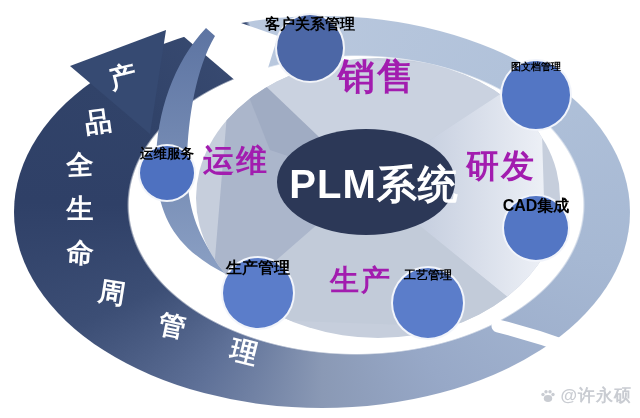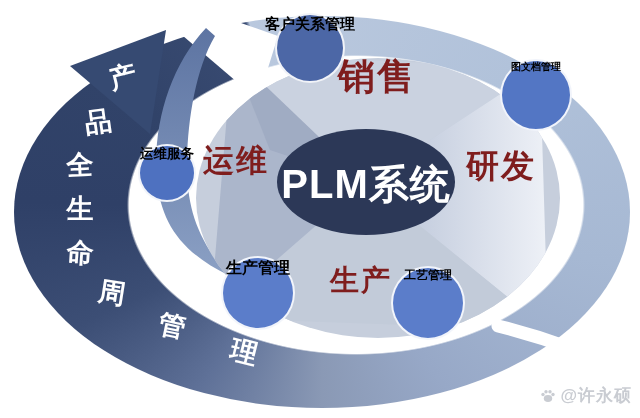--- a/index.html
+++ b/index.html
@@ -29,32 +29,32 @@
   .badge span{display:block;white-space:nowrap;}
   .b-crm {left:275px;top:13px;width:70px;height:70px;background:#4c67a6;font-size:15px;}
   .b-doc {left:500px;top:59px;width:72px;height:72px;background:#5376c4;font-size:10px;}
   .b-cad {left:502px;top:194px;width:68px;height:68px;background:#5376c4;font-size:16px;}
   .b-proc{left:391px;top:266px;width:74px;height:74px;background:#5b7dca;font-size:12px;}
   .b-mfg {left:221px;top:256px;width:74px;height:74px;background:#5b7dca;font-size:16px;}
   .b-ops {left:138px;top:144px;width:58px;height:58px;background:#4e71c0;font-size:13.5px;}
 
   
   .qlabel{position:absolute;transform:translate(-50%,-50%);
-          color:#7f1d1d;font-weight:700;white-space:nowrap;letter-spacing:2px;}
+          color:#a21caf;font-weight:700;white-space:nowrap;letter-spacing:2px;}
   .q-sales{left:377px;top:77px;font-size:37px;}
   .q-rnd  {left:501px;top:166px;font-size:33px;}
   .q-prod {left:361px;top:281px;font-size:29px;}
   .q-ops  {left:236px;top:161px;font-size:31px;}
 
   
   .arcchar{position:absolute;color:#ffffff;font-weight:700;font-size:27px;
            transform:translate(-50%,-50%);white-space:nowrap;}
 
   
-  .center-label{position:absolute;left:366px;top:184px;transform:translate(-50%,-50%);
+  .center-label{position:absolute;left:374px;top:184px;transform:translate(-50%,-50%);
                 color:#ffffff;font-weight:800;font-size:40px;letter-spacing:1px;white-space:nowrap;text-align:right;}
 
   .watermark{position:absolute;right:8px;top:384px;display:flex;align-items:center;gap:4px;
              color:#c9ccd2;font-size:17px;font-weight:700;letter-spacing:1px;}
 </style>
 </head>
 <body>
 
 <div class="stage">
 
@@ -115,20 +115,24 @@
   <span class="arcchar" style="left:244px;top:352px;transform:translate(-50%,-50%) rotate(14deg);">理</span>
 
   <div class="badge b-crm">
     <span>客户关</span>
     <span>系管理</span>
   </div>
   <div class="badge b-doc">
     <span>图文档</span>
     <span>管理</span>
   </div>
+  <div class="badge b-cad">
+    <span>CAD</span>
+    <span>集成</span>
+  </div>
   <div class="badge b-proc">
     <span>工艺</span>
     <span>管理</span>
   </div>
   <div class="badge b-mfg">
     <span>生产</span>
     <span>管理</span>
   </div>
   <div class="badge b-ops">
     <span>运维</span>

